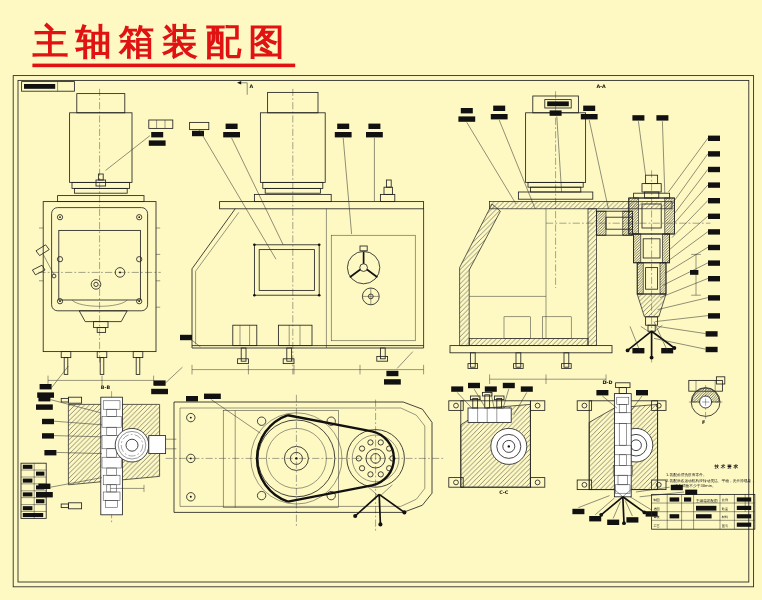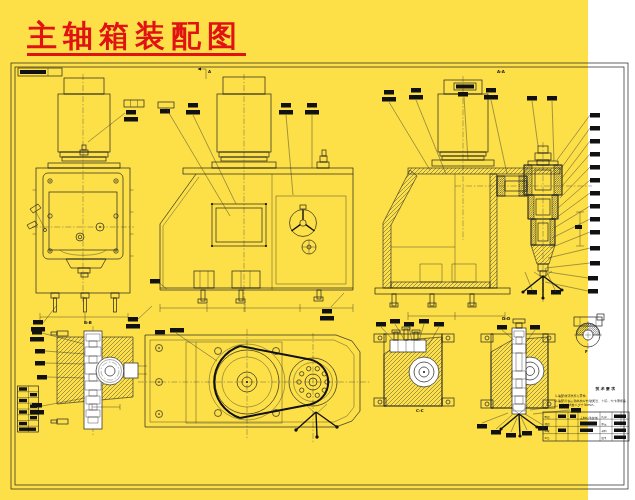--- a/index.html
+++ b/index.html
@@ -1,17 +1,17 @@
 <!DOCTYPE html>
 <html><head>
 <meta charset="utf-8">
 <style>
   html,body{margin:0;padding:0;width:635px;height:500px;background:#ffffff;overflow:hidden;
     font-family:"Liberation Sans",sans-serif;}
-  .page{position:relative;width:588px;height:500px;background:#fde047;}
+  .page{position:relative;width:635px;height:500px;background:#fef9c3;}
   .title{position:absolute;left:27px;top:19px;font-family:"Liberation Serif",serif;
     font-weight:bold;font-size:30px;color:#e01212;letter-spacing:6px;line-height:1.12;
     border-bottom:3px solid #e01212;padding:0 3px 0 0;white-space:nowrap;}
   svg{position:absolute;left:0;top:0;}
   .ln{fill:none;stroke:#222;stroke-width:0.7;}
   .lt{fill:none;stroke:#2a2a2a;stroke-width:0.4;}
   .lb{fill:none;stroke:#111;stroke-width:1.4;}
   .cl{fill:none;stroke:#333;stroke-width:0.45;}
   .dash{fill:none;stroke:#444;stroke-width:0.4;stroke-dasharray:6 1.8 1.5 1.8;}
   .fb{fill:#111;stroke:none;}

